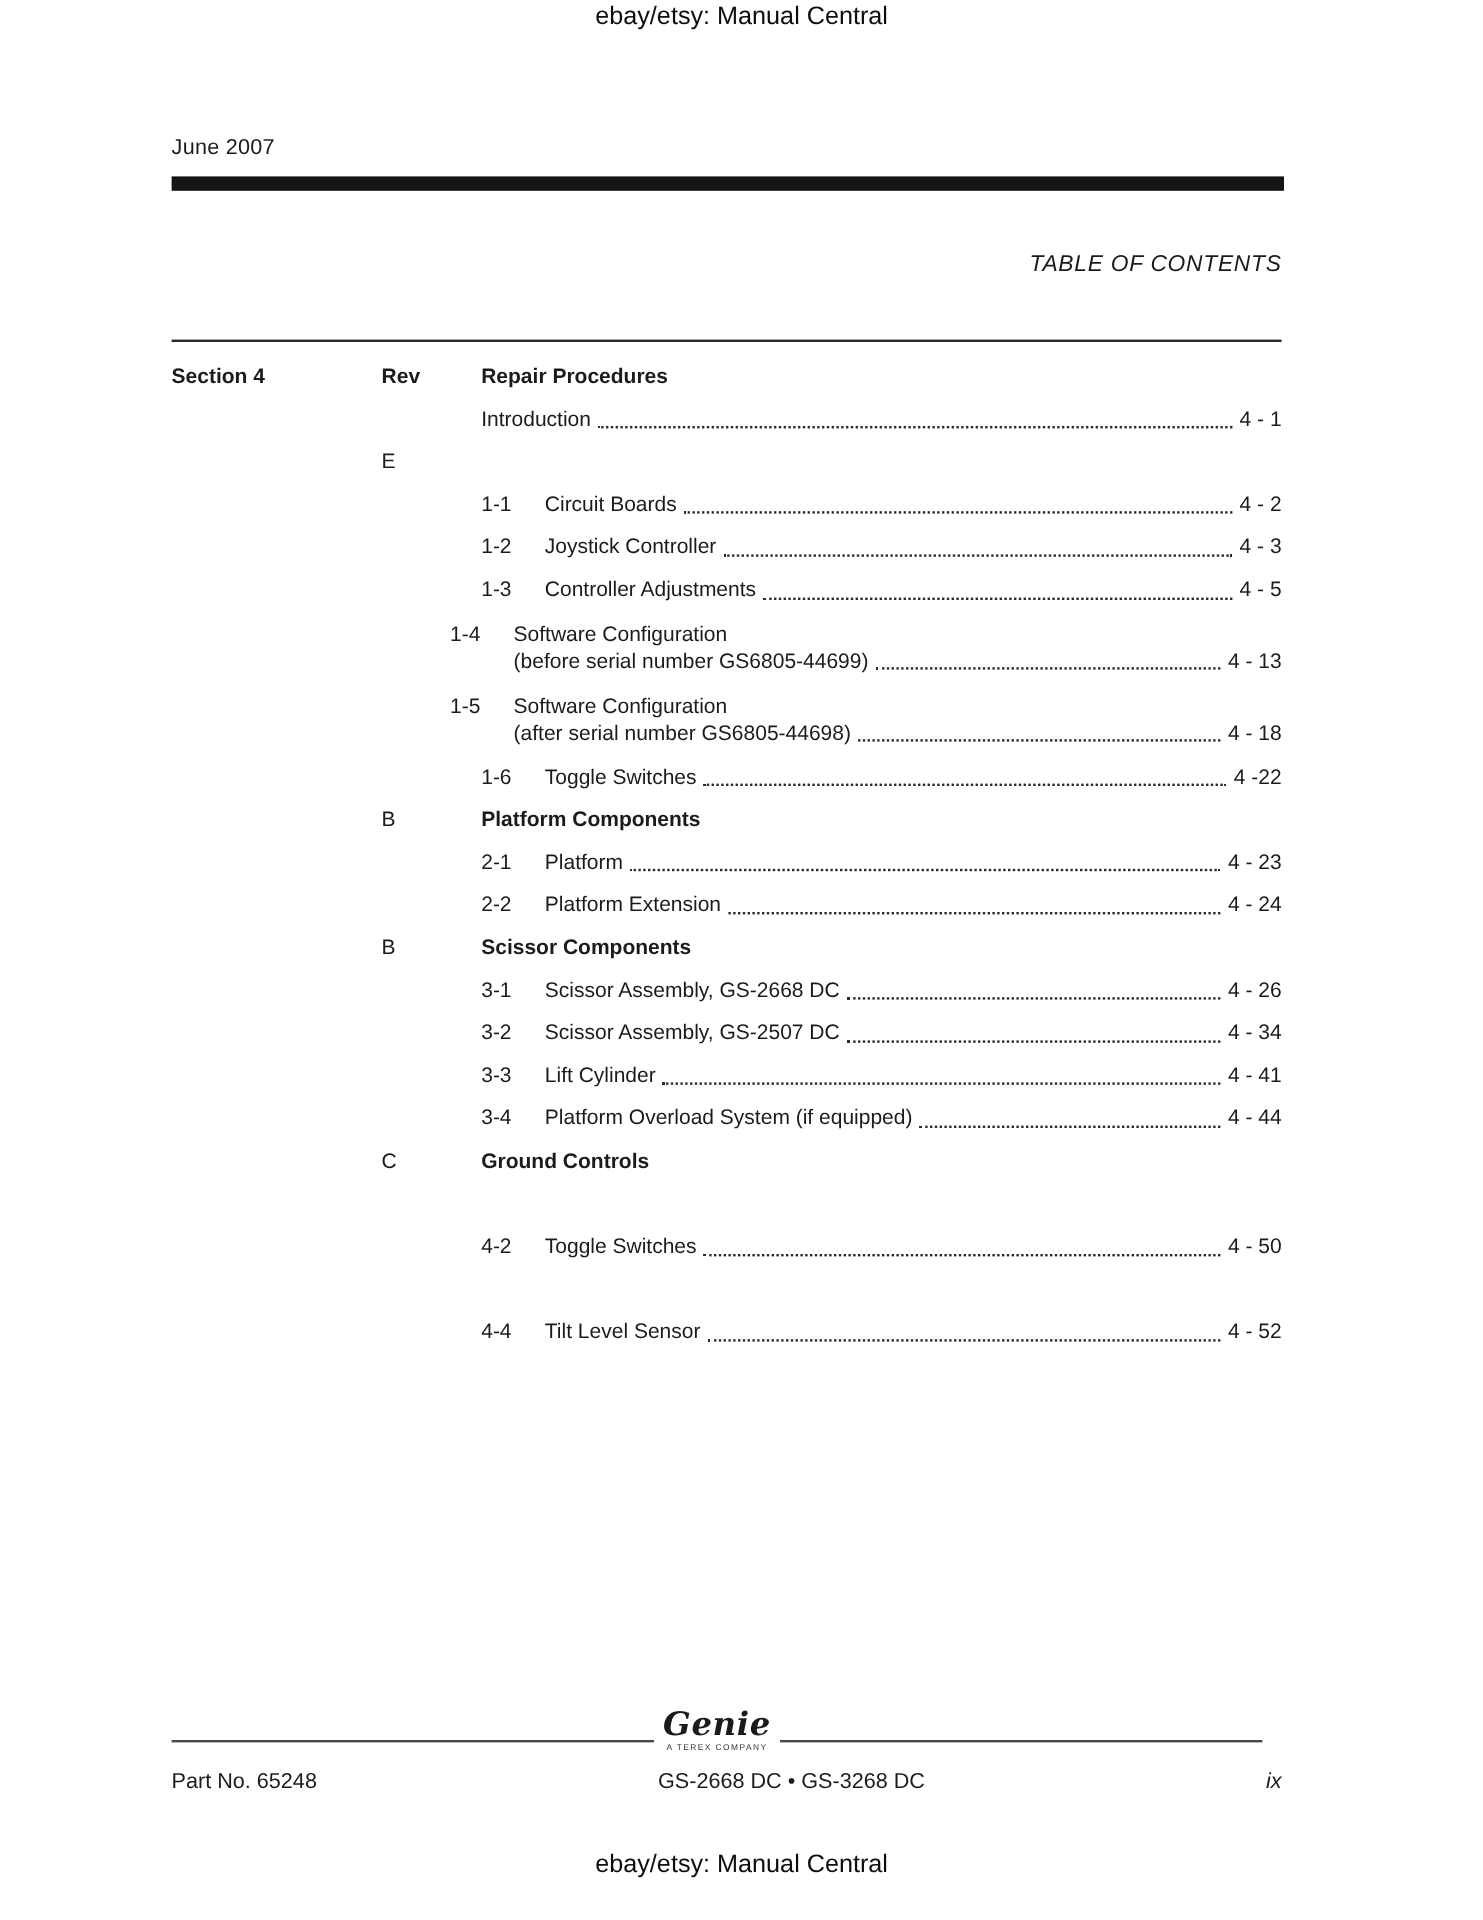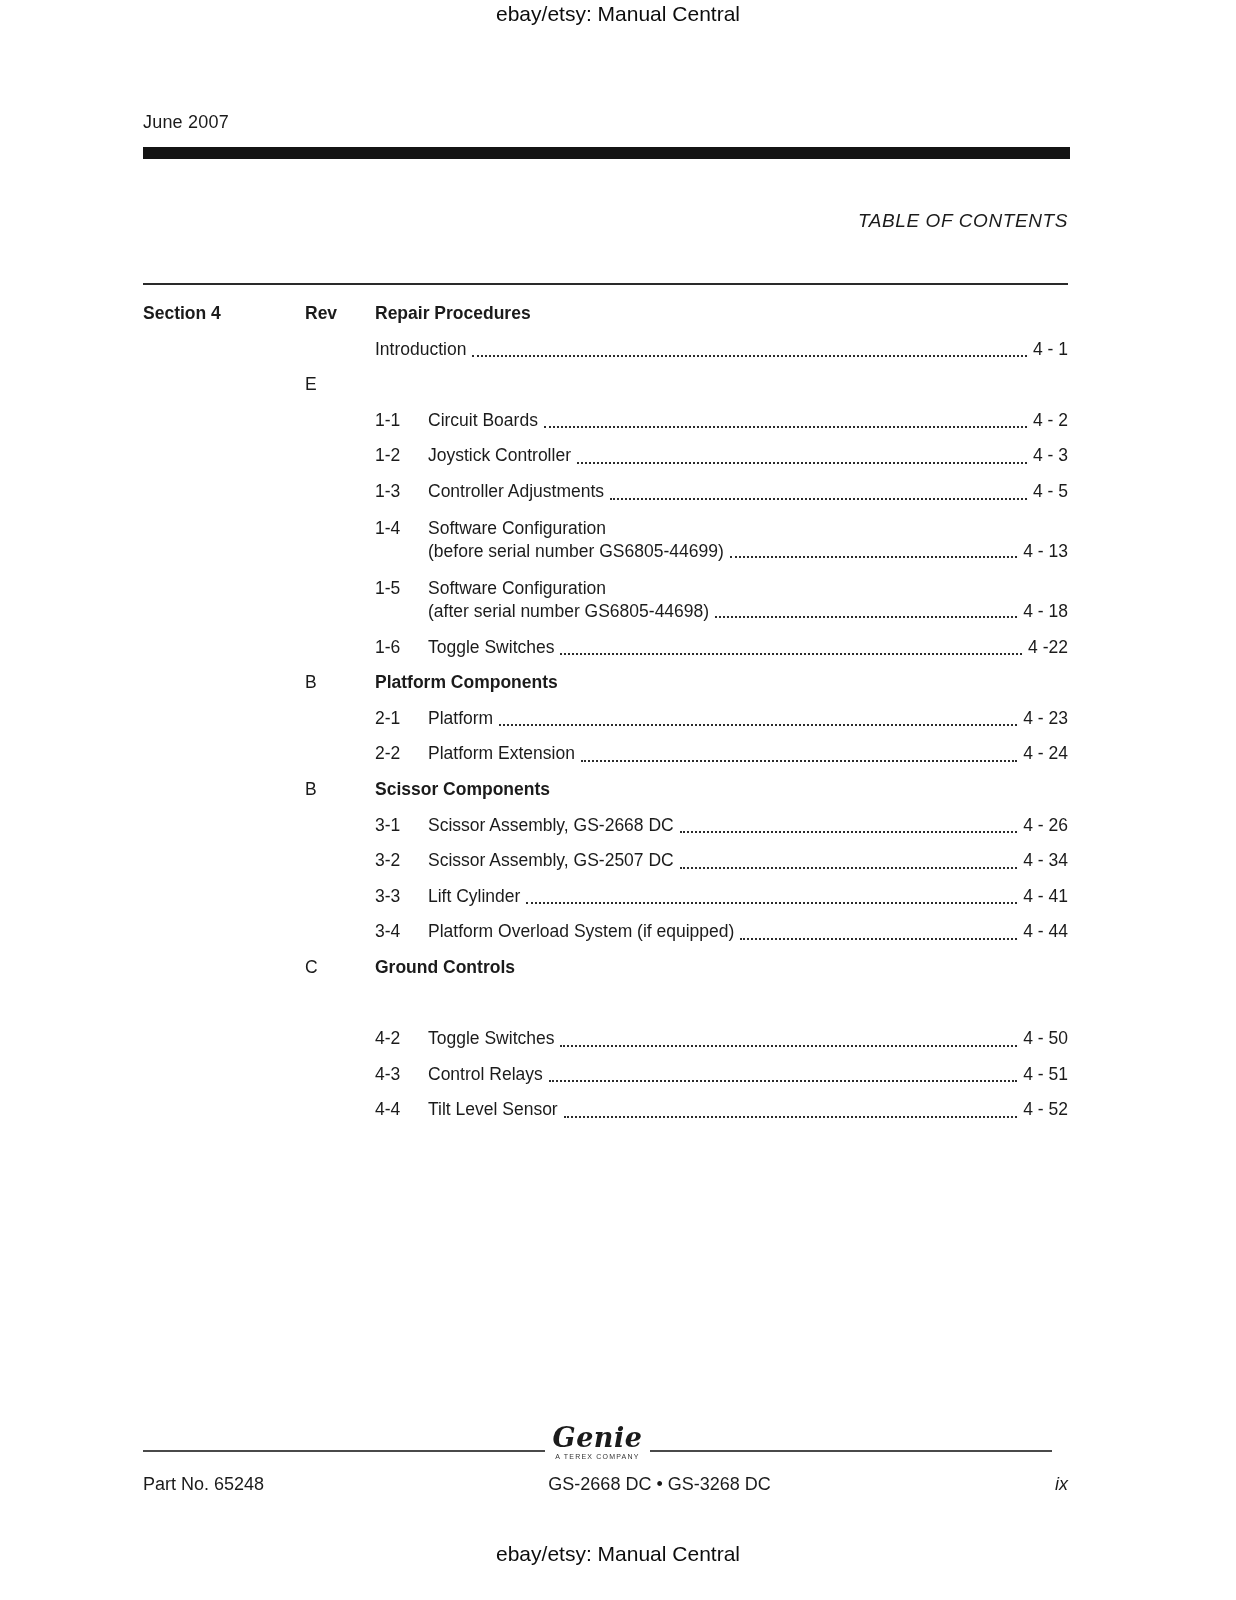--- a/index.html
+++ b/index.html
@@ -34,21 +34,21 @@
   .thin-rule {
     position: absolute; left: 143px; top: 283px;
     width: 925px; height: 2px; background: #2a2a2a;
   }
 
   .toc {
     position: absolute; left: 143px; top: 296px; width: 925px;
     font-size: 17.5px;
   }
   .toc-row { display: flex; }
-  .row-s { height: 35.6px; line-height: 35.6px; }
+  .row-s { height: 35.6px; line-height: 35.6px; gap: 13px; }
   .row-d { height: 60px; padding-top: 7px; line-height: 23px; }
   .col-section { width: 162px; flex: none; }
   .col-rev { width: 70px; flex: none; }
   .col-content { flex: 1; min-width: 0; }
   .col-num { width: 53px; flex: none; }
   .bold { font-weight: bold; }
   .entry-line { display: flex; }
   .dots {
     flex: 1;
     margin: 0 6px 10px 6px;
@@ -282,26 +282,20 @@
         <span class="col-num">4-2</span>
         <span>Toggle Switches</span>
         <span class="dots"></span>
         <span class="pagenum">4 - 50</span>
       </div>
     </div>
 
     <div class="toc-row row-s">
       <div class="col-section"></div>
       <div class="col-rev"></div>
-      <div class="col-content entry-line">
-        <span class="col-num">4-3</span>
-        <span>Control Relays</span>
-        <span class="dots"></span>
-        <span class="pagenum">4 - 51</span>
-      </div>
     </div>
 
     <div class="toc-row row-s">
       <div class="col-section"></div>
       <div class="col-rev"></div>
       <div class="col-content entry-line">
         <span class="col-num">4-4</span>
         <span>Tilt Level Sensor</span>
         <span class="dots"></span>
         <span class="pagenum">4 - 52</span>

